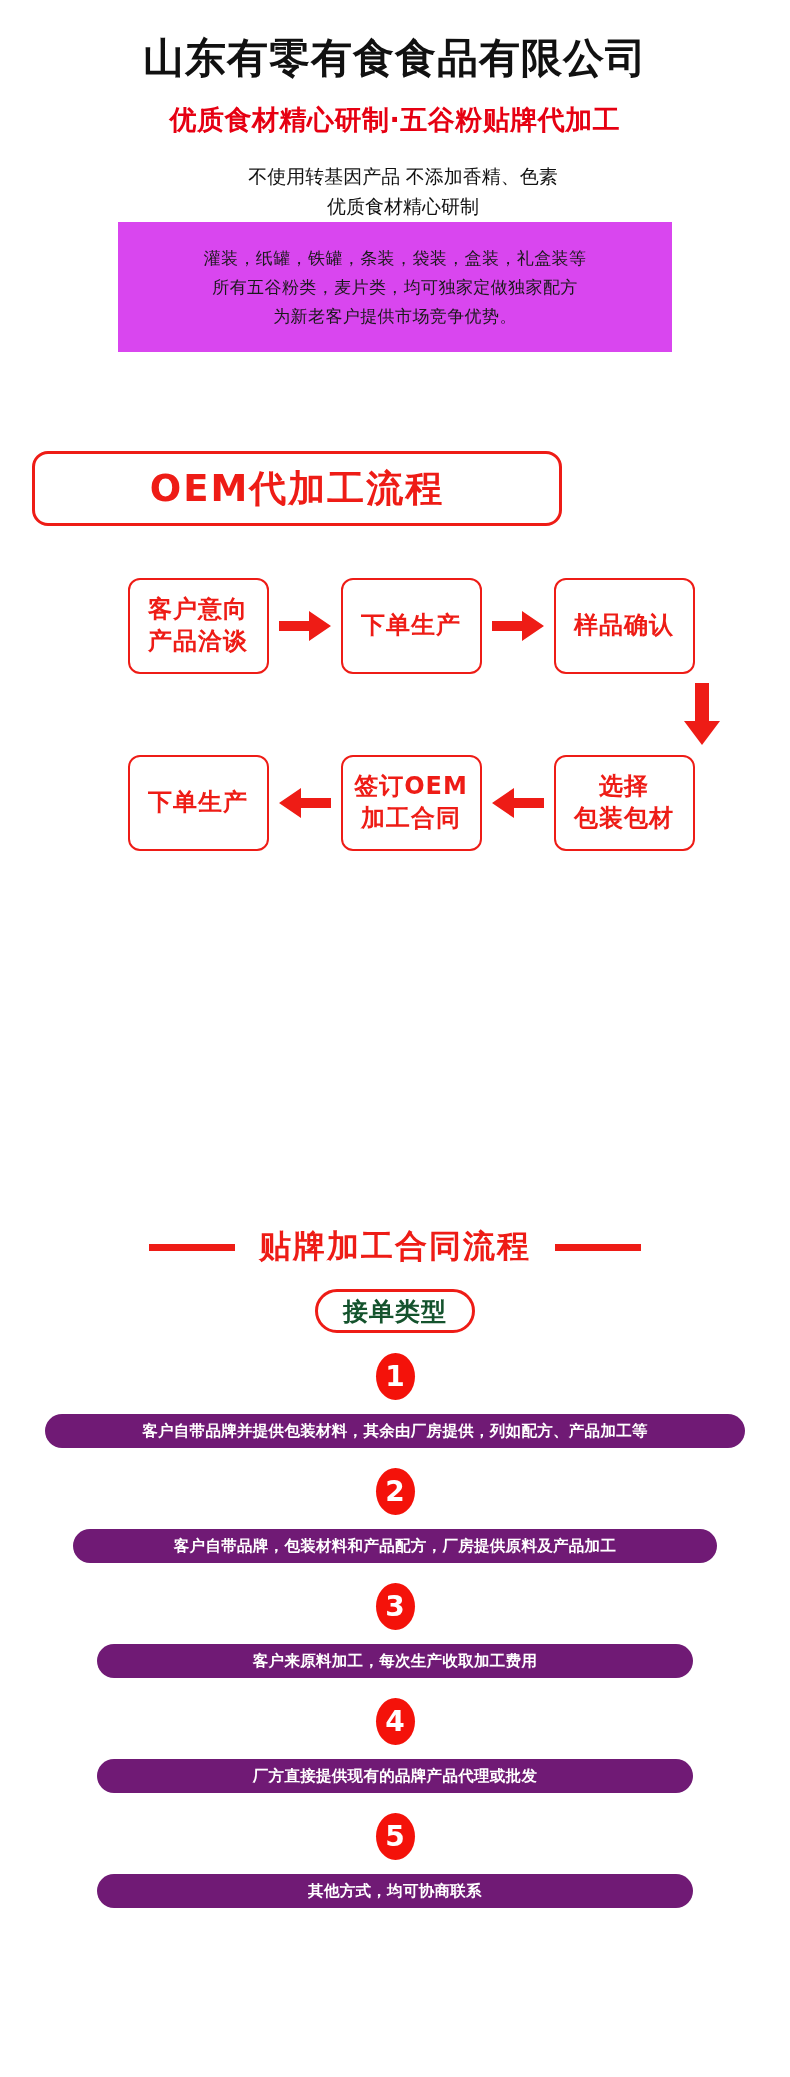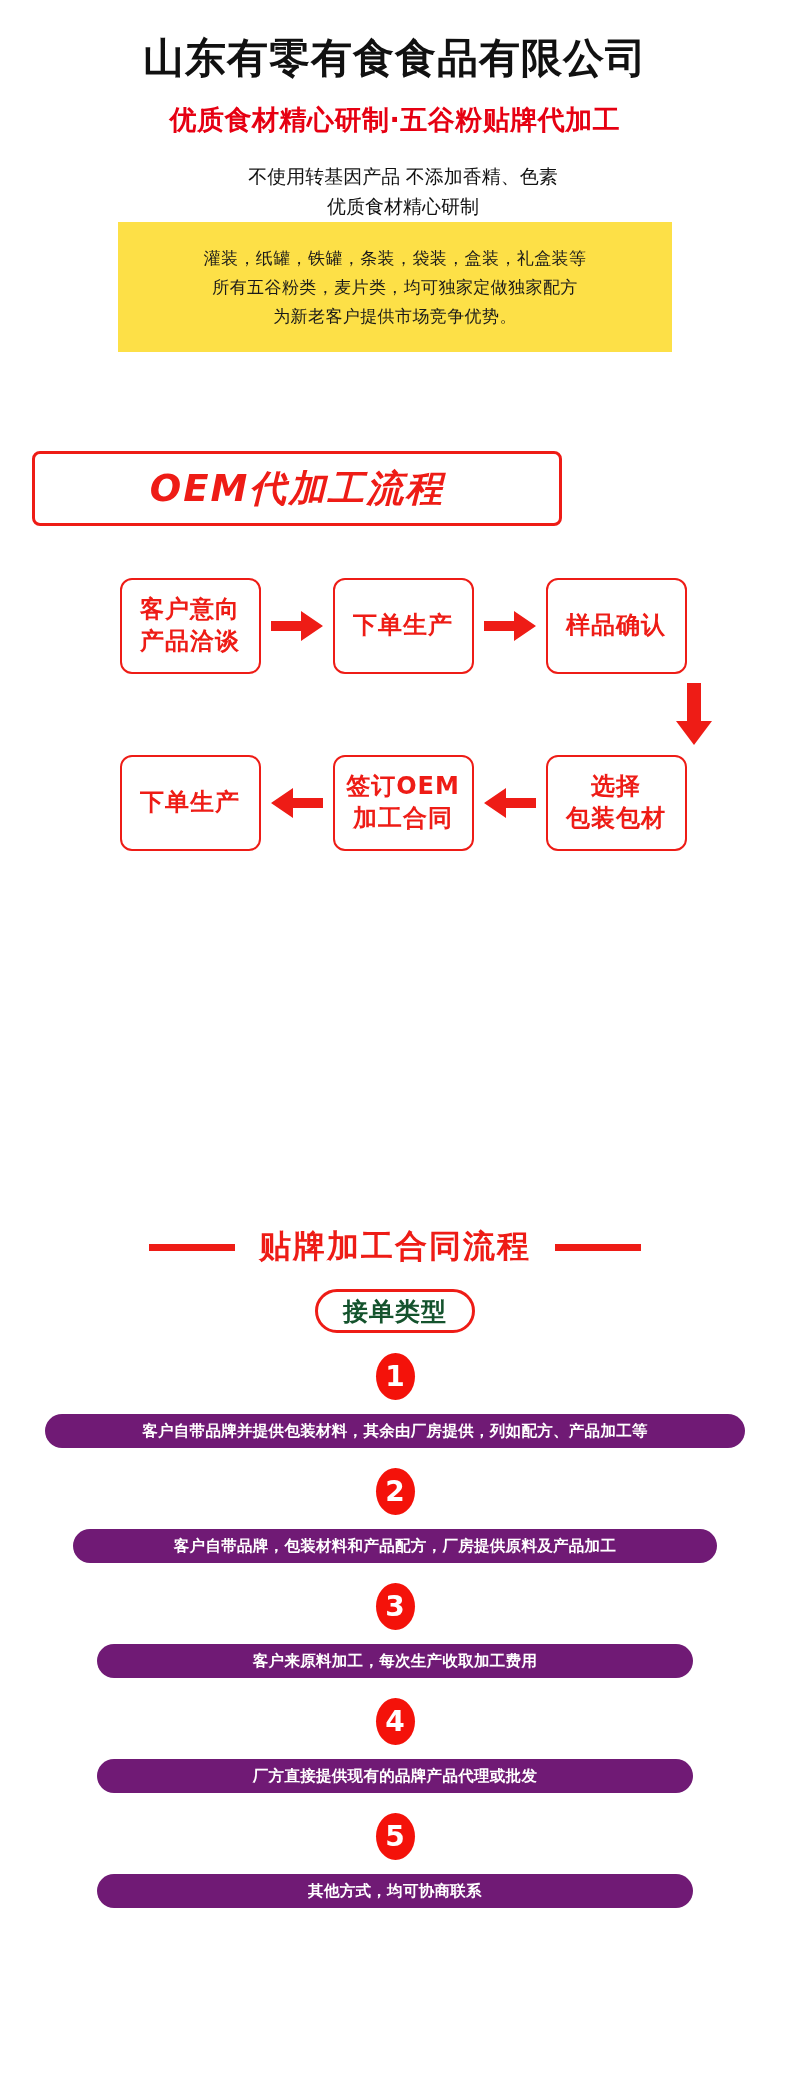--- a/index.html
+++ b/index.html
@@ -42,56 +42,55 @@
     font-weight:500;
     padding-left:16px;
   }
   .desc-block div{margin:1px 0;}
 
   
   .gray-box{
     position:absolute;
     left:118px; top:222px;
     width:554px;
-    background:#fde047;
+    background:#d946ef;
     padding:22px 10px 20px 10px;
     box-sizing:border-box;
     text-align:center;
   }
   .gray-box div{
     font-size:17px;
     line-height:1.72;
     color:#1a1a1a;
     letter-spacing:0.4px;
     font-weight:500;
   }
 
   
   .oem-banner{
     position:absolute;
     left:32px; top:451px;
     width:530px; height:75px;
     border:3px solid #ee1c16;
-    border-radius:8px;
-    display:flex;align-items:center;justify-content:center;
-    box-sizing:border-box;
-    font-style:italic;
+    border-radius:16px;
+    display:flex;align-items:center;justify-content:center;
+    box-sizing:border-box;
   }
   .oem-banner span{
     color:#ee1c16;
     font-size:37px;
     font-weight:bold;
     letter-spacing:2px;
     font-family:"DejaVu Sans","Liberation Sans",sans-serif;
   }
 
   
   .flow{
     position:absolute;
-    left:8px; top:578px;
+    left:16px; top:578px;
     width:647px;
   }
   .flow-row{
     display:flex;
     align-items:center;
     justify-content:center;
     width:790px;
     box-sizing:border-box;
     padding:0 14px;
   }

